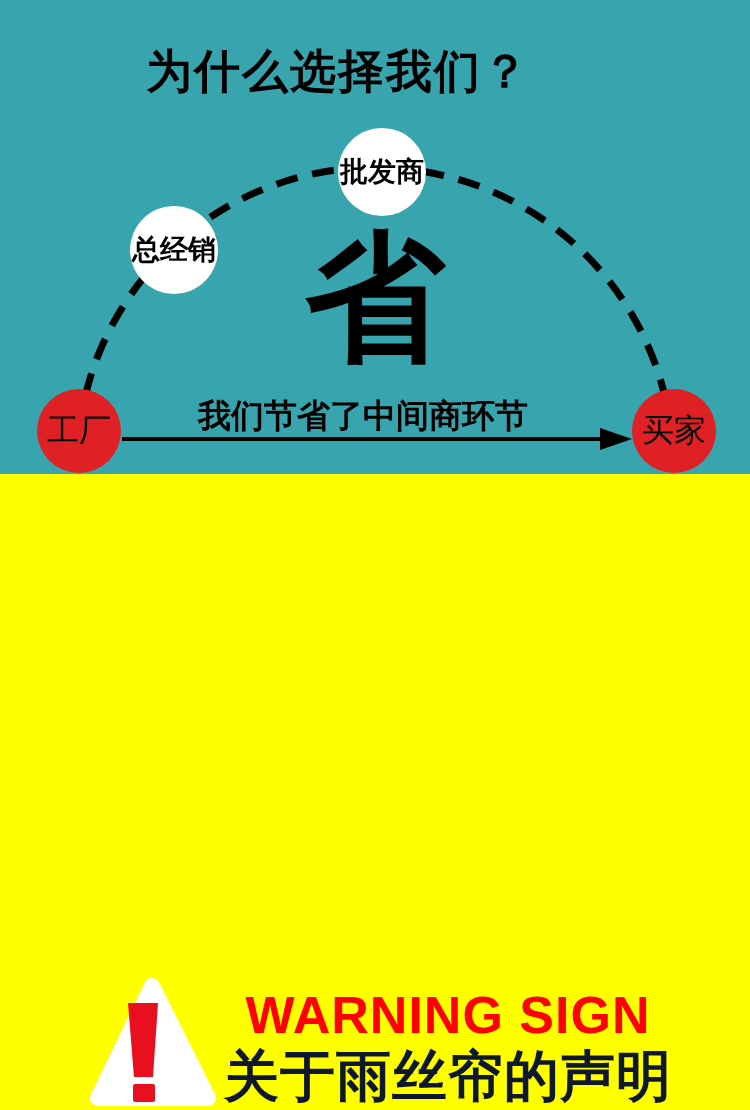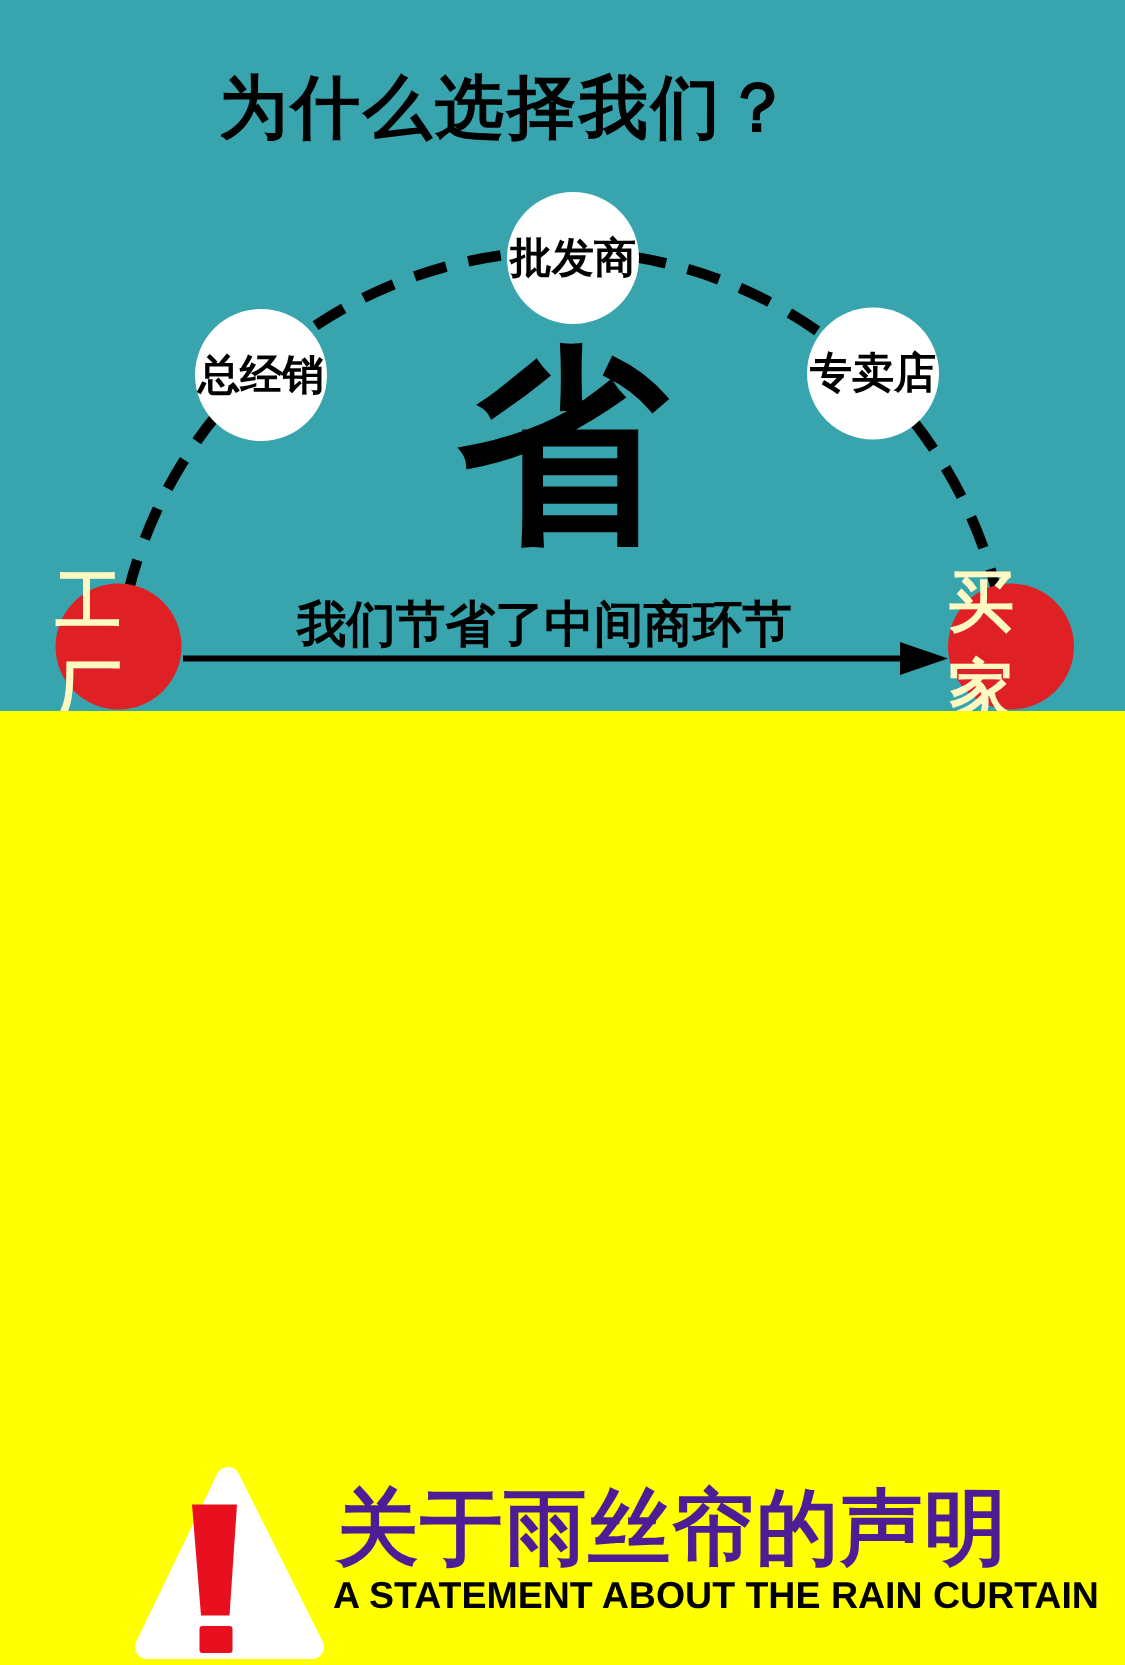--- a/index.html
+++ b/index.html
@@ -10,31 +10,31 @@
   
   .sec-adv { position:absolute; left:0; top:0; width:750px; height:474px; background:#38a4ad; }
   .adv-title { position:absolute; left:0; top:14px; width:676px; text-align:center;
     font-size:46px; font-weight:bold; letter-spacing:2px; line-height:52px; }
   .adv-sub { position:absolute; left:0; top:70px; width:750px; text-align:center;
     font-size:26px; font-weight:bold; letter-spacing:2px; line-height:30px; }
   .diagram { position:absolute; left:0; top:0; width:750px; height:474px; }
   .diagram svg { position:absolute; left:0; top:0; }
   .node { position:absolute; border-radius:50%; display:flex; align-items:center; justify-content:center; }
   .node.white { background:#ffffff; width:88px; height:88px; font-size:28px; font-weight:bold; color:#000; }
-  .node.red { background:#df2125; width:84px; height:84px; font-size:44px; font-weight:bold; color:#fef9c3; }
+  .node.red { background:#df2125; width:84px; height:84px; font-size:32px; font-weight:normal; color:#000000; }
   .save-char { position:absolute; left:280px; top:228px; width:190px; text-align:center;
     font-size:140px; font-weight:bold; line-height:140px; }
   .arrow-label { position:absolute; left:122px; top:398px; width:482px; text-align:center;
     font-size:33px; font-weight:bold; line-height:36px; }
   
   .sec-warn { position:absolute; left:0; top:474px; width:750px; height:636px; background:#ffff00; }
   .warn-tri { position:absolute; left:80px; top:498px; }
   .warn-head { position:absolute; left:222px; top:512px; width:452px; text-align:center; }
   .warn-en { font-size:52px; font-weight:bold; color:#ff0000; line-height:58px; letter-spacing:1px; white-space:nowrap; }
-  .warn-cn { font-size:55px; font-weight:bold; color:#4c1d95; line-height:64px; letter-spacing:1px; white-space:nowrap; }
+  .warn-cn { font-size:55px; font-weight:bold; color:#0f172a; line-height:64px; letter-spacing:1px; white-space:nowrap; }
   .warn-sub { font-size:25px; font-weight:bold; color:#000; line-height:28px; letter-spacing:0px; white-space:nowrap; }
 </style>
 </head>
 <body>
 
 <div class="page">
 
   <section class="sec-adv">
     <h1 class="adv-title">为什么选择我们？</h1>
 
@@ -45,23 +45,20 @@
           <line x1="122" y1="439" x2="604" y2="439" stroke="#000000" stroke-width="4"></line>
           <polygon points="600,428 632,439 600,450" fill="#000000"></polygon>
         </g>
       </svg>
 
       <div class="node white" style="left:338px; top:128px;">
         <span>批发商</span>
       </div>
       <div class="node white" style="left:130px; top:206px;">
         <span>总经销</span>
-      </div>
-      <div class="node white" style="left:538px; top:205px;">
-        <span>专卖店</span>
       </div>
 
       <div class="save-char">省</div>
 
       <div class="node red" style="left:37px; top:389px;">
         <span>工厂</span>
       </div>
       <div class="node red" style="left:632px; top:389px;">
         <span>买家</span>
       </div>
@@ -74,19 +71,20 @@
 
     <svg class="warn-tri" width="150" height="142" viewBox="0 0 150 142">
       <polygon points="72,14 18,126 128,126" fill="#ffffff" stroke="#ffffff" stroke-width="16" stroke-linejoin="round"></polygon>
       <g>
         <polygon points="48,31 78,31 73,105 54,105" fill="#e8101e"></polygon>
         <rect x="53" y="112" width="22" height="18" rx="2" fill="#e8101e"></rect>
       </g>
     </svg>
 
     <div class="warn-head">
+      <div class="warn-en">WARNING SIGN</div>
       <div class="warn-cn">关于雨丝帘的声明</div>
       <div class="warn-sub">A STATEMENT ABOUT THE RAIN CURTAIN</div>
     </div>
 
   </section>
 
 </div>
 
 </body></html>

